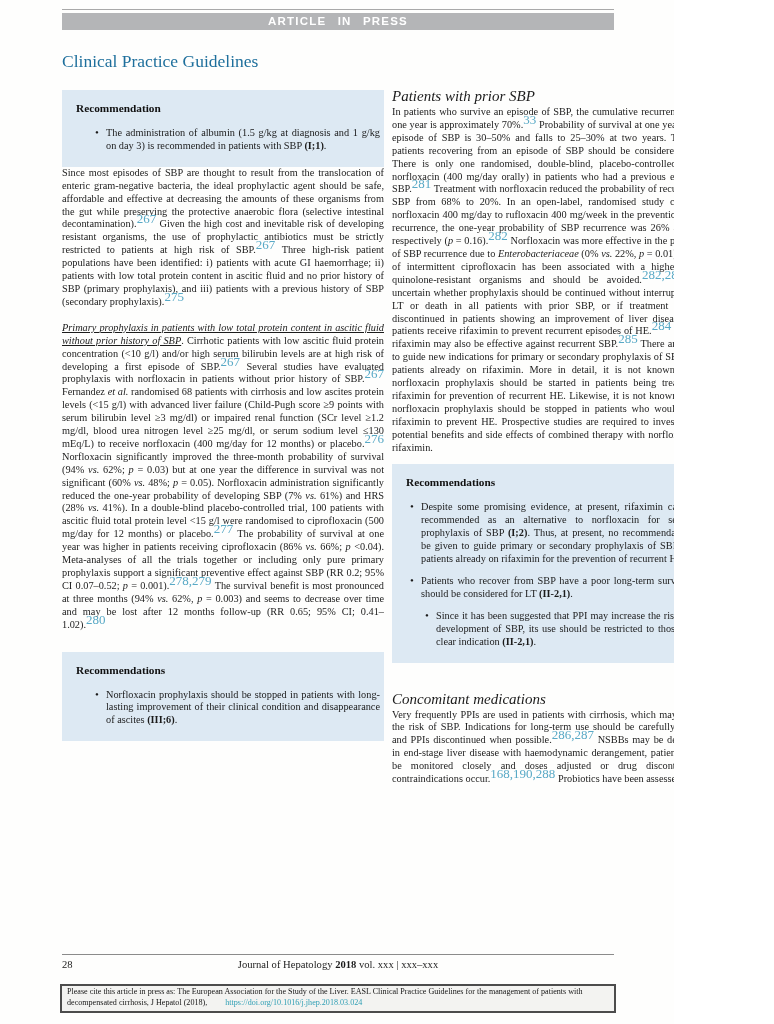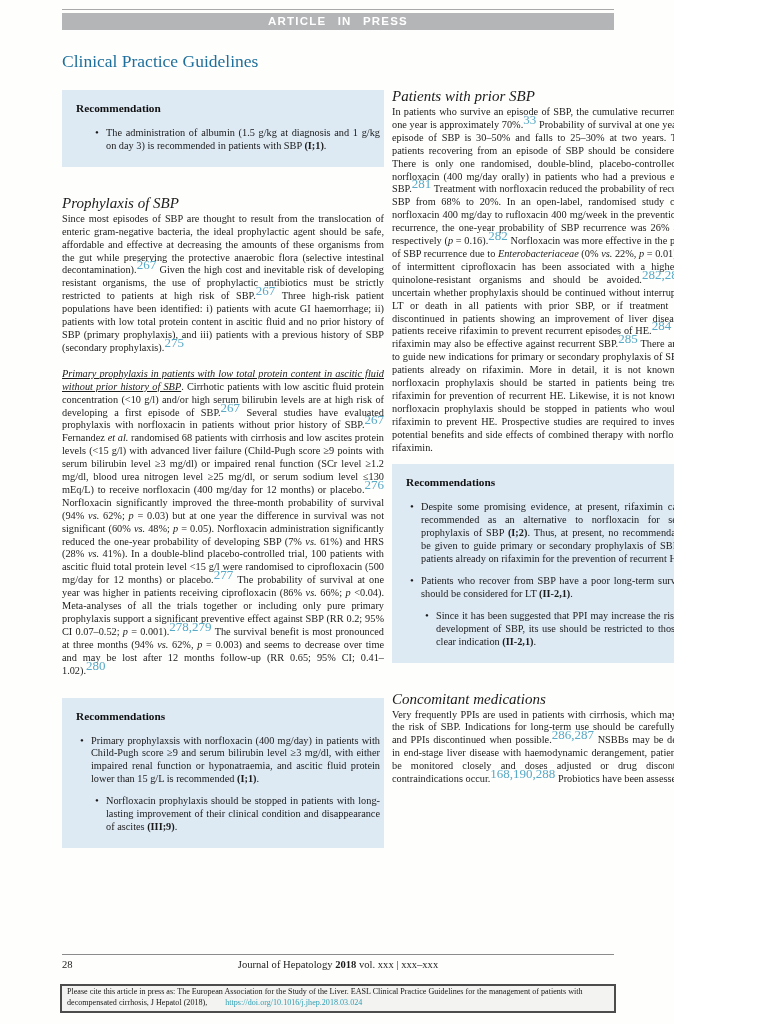--- a/index.html
+++ b/index.html
@@ -74,30 +74,28 @@
 
   <div class="columns">
     <div class="col">
       <div class="rec-box first">
         <div class="rec-title">Recommendation</div>
         <ul>
             <li>The administration of albumin (1.5 g/kg at diagnosis and 1 g/kg on day 3) is recommended in patients with SBP <b>(I;1)</b>.</li>
           </ul>
       </div>
 
-      <h2 class="sec-head">Prophylaxis of SBP</h2>
       <p class="body-par">Since most episodes of SBP are thought to result from the translocation of enteric gram-negative bacteria, the ideal prophylactic agent should be safe, affordable and effective at decreasing the amounts of these organisms from the gut while preserving the protective anaerobic flora (selective intestinal decontamination).<sup class="ref">267</sup> Given the high cost and inevitable risk of developing resistant organisms, the use of prophylactic antibiotics must be strictly restricted to patients at high risk of SBP.<sup class="ref">267</sup> Three high-risk patient populations have been identified: i) patients with acute GI haemorrhage; ii) patients with low total protein content in ascitic fluid and no prior history of SBP (primary prophylaxis), and iii) patients with a previous history of SBP (secondary prophylaxis).<sup class="ref">275</sup></p>
 
       <p class="body-par spaced"><i class="underline">Primary prophylaxis in patients with low total protein content in ascitic fluid without prior history of SBP</i>. Cirrhotic patients with low ascitic fluid protein concentration (&lt;10 g/l) and/or high serum bilirubin levels are at high risk of developing a first episode of SBP.<sup class="ref">267</sup> Several studies have evaluated prophylaxis with norfloxacin in patients without prior history of SBP.<sup class="ref">267</sup> Fernandez <i>et al.</i> randomised 68 patients with cirrhosis and low ascites protein levels (&lt;15 g/l) with advanced liver failure (Child-Pugh score ≥9 points with serum bilirubin level ≥3 mg/dl) or impaired renal function (SCr level ≥1.2 mg/dl, blood urea nitrogen level ≥25 mg/dl, or serum sodium level ≤130 mEq/L) to receive norfloxacin (400 mg/day for 12 months) or placebo.<sup class="ref">276</sup> Norfloxacin significantly improved the three-month probability of survival (94% <i>vs.</i> 62%; <i>p</i> = 0.03) but at one year the difference in survival was not significant (60% <i>vs.</i> 48%; <i>p</i> = 0.05). Norfloxacin administration significantly reduced the one-year probability of developing SBP (7% <i>vs.</i> 61%) and HRS (28% <i>vs.</i> 41%). In a double-blind placebo-controlled trial, 100 patients with ascitic fluid total protein level &lt;15 g/l were randomised to ciprofloxacin (500 mg/day for 12 months) or placebo.<sup class="ref">277</sup> The probability of survival at one year was higher in patients receiving ciprofloxacin (86% <i>vs.</i> 66%; <i>p</i> &lt;0.04). Meta-analyses of all the trials together or including only pure primary prophylaxis support a significant preventive effect against SBP (RR 0.2; 95% CI 0.07–0.52; <i>p</i> = 0.001).<sup class="ref">278,279</sup> The survival benefit is most pronounced at three months (94% <i>vs.</i> 62%, <i>p</i> = 0.003) and seems to decrease over time and may be lost after 12 months follow-up (RR 0.65; 95% CI; 0.41–1.02).<sup class="ref">280</sup></p>
 
       <div class="rec-box mt">
         <div class="rec-title">Recommendations</div>
         <ul>
-            <li>Primary prophylaxsis with norfloxacin (400 mg/day) in patients with Child-Pugh score ≥9 and serum bilirubin level ≥3 mg/dl, with either impaired renal function or hyponatraemia, and ascitic fluid protein lower than 15 g/L is recommended <b>(I;1)</b>.</li>
-            <li>Norfloxacin prophylaxis should be stopped in patients with long-lasting improvement of their clinical condition and disappearance of ascites <b>(III;9)</b>.</li>
+            <li>Norfloxacin prophylaxis should be stopped in patients with long-lasting improvement of their clinical condition and disappearance of ascites <b>(III;6)</b>.</li>
           </ul>
       </div>
     </div>
 
     <div class="col">
       <h2 class="sec-head first">Patients with prior SBP</h2>
       <p class="body-par">In patients who survive an episode of SBP, the cumulative recurrence rate at one year is approximately 70%.<sup class="ref">33</sup> Probability of survival at one year after an episode of SBP is 30–50% and falls to 25–30% at two years. Therefore, patients recovering from an episode of SBP should be considered for LT. There is only one randomised, double-blind, placebo-controlled trial of norfloxacin (400 mg/day orally) in patients who had a previous episode of SBP.<sup class="ref">281</sup> Treatment with norfloxacin reduced the probability of recurrence of SBP from 68% to 20%. In an open-label, randomised study comparing norfloxacin 400 mg/day to rufloxacin 400 mg/week in the prevention of SBP recurrence, the one-year probability of SBP recurrence was 26% and 36%, respectively (<i>p</i> = 0.16).<sup class="ref">282</sup> Norfloxacin was more effective in the prevention of SBP recurrence due to <i>Enterobacteriaceae</i> (0% <i>vs.</i> 22%, <i>p</i> = 0.01). The use of intermittent ciprofloxacin has been associated with a higher rate of quinolone-resistant organisms and should be avoided.<sup class="ref">282,283</sup> It is uncertain whether prophylaxis should be continued without interruption until LT or death in all patients with prior SBP, or if treatment could be discontinued in patients showing an improvement of liver disease. Many patients receive rifaximin to prevent recurrent episodes of HE.<sup class="ref">284</sup> However, rifaximin may also be effective against recurrent SBP.<sup class="ref">285</sup> There are no data to guide new indications for primary or secondary prophylaxis of SBP among patients already on rifaximin. More in detail, it is not known whether norfloxacin prophylaxis should be started in patients being treated with rifaximin for prevention of recurrent HE. Likewise, it is not known whether norfloxacin prophylaxis should be stopped in patients who would require rifaximin to prevent HE. Prospective studies are required to investigate the potential benefits and side effects of combined therapy with norfloxacin and rifaximin.</p>
 
       <div class="rec-box mt-sm">
         <div class="rec-title">Recommendations</div>

